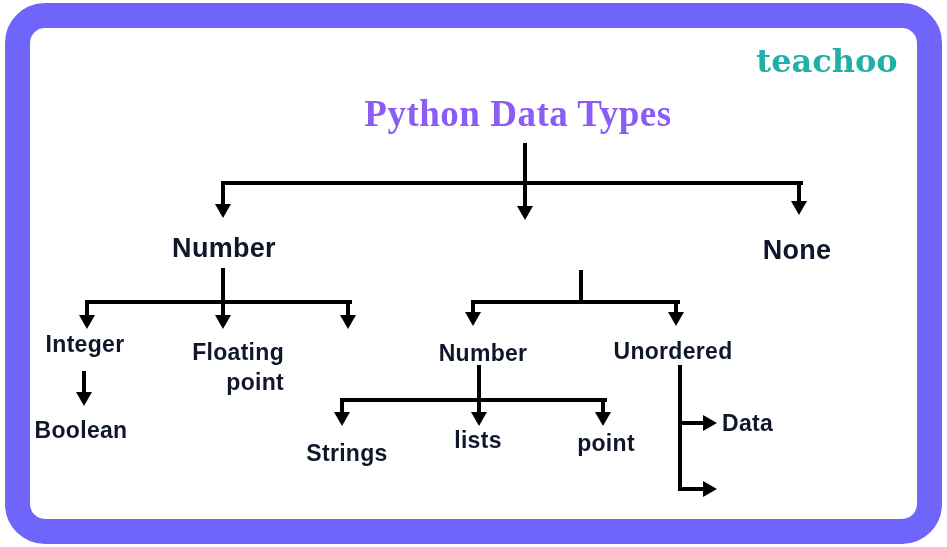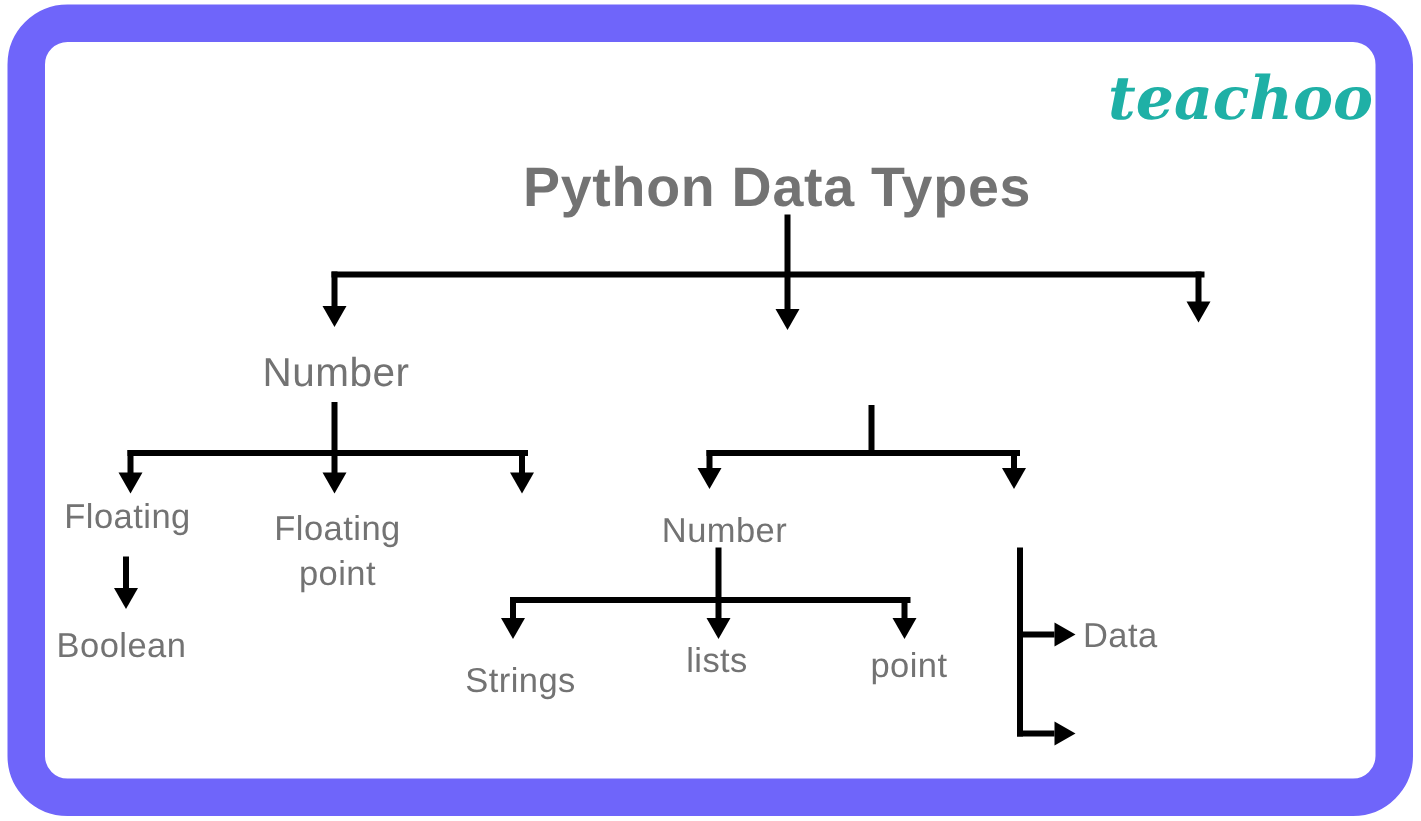--- a/index.html
+++ b/index.html
@@ -7,31 +7,31 @@
     position:relative; width:947px; height:547px; background:#ffffff;
     font-family:"Liberation Sans", sans-serif; overflow:hidden;
   }
   .frame {
     position:absolute; left:5px; top:3px; width:937px; height:541px;
     box-sizing:border-box; border:25px solid #6F65FA; border-radius:40px;
     background:#ffffff;
   }
   .logo {
     position:absolute; transform:translateX(-50%);
-    font-family:"DejaVu Serif", serif; font-style:italic; font-weight:bold;
-    font-size:40px; color:#1FB0A6; white-space:nowrap;
+    font-family:"DejaVu Serif", serif; font-weight:bold;
+    font-size:32px; color:#1FB0A6; white-space:nowrap;
   }
   .title {
     position:absolute; transform:translateX(-50%);
     font-size:37px; font-weight:bold; color:#E24A5C; white-space:nowrap;
     letter-spacing:0.5px;
   }
   .node {
     position:absolute; transform:translateX(-50%);
-    font-weight:normal; color:#737373; white-space:nowrap; letter-spacing:0.3px;
+    font-weight:bold; color:#0f172a; white-space:nowrap; letter-spacing:0.3px;
   }
   .node.la { transform:none; }
   .n2 { font-size:27px; }
   .n3 { font-size:23px; }
   .wrap { white-space:normal; width:118px; text-align:center; line-height:30px; }
   .v { position:absolute; width:4px; background:#000; }
   .h { position:absolute; height:4px; background:#000; }
   .ad { position:absolute; width:0; height:0;
         border-left:8px solid transparent; border-right:8px solid transparent;
         border-top:14px solid #000; }
@@ -40,55 +40,57 @@
         border-left:14px solid #000; }
 </style>
 </head>
 <body>
 
 <div class="page">
   <div class="frame" style="border-color: rgb(111, 101, 250);"></div>
 
   <div class="logo" style="left: 827px; top: 42px; color: rgb(31, 176, 166);">teachoo</div>
 
-  <div class="title" style="left: 518px; top: 104px; color: #737373;">Python Data Types</div>
+  <div class="title" style="left: 518px; top: 92px; color: #8b5cf6; font-family: Liberation Serif, serif;">Python Data Types</div>
 
   <div class="v" style="left:523px; top:143px; height:64px;"></div>
   <div class="h" style="left:221px; top:181px; width:582px;"></div>
   <div class="ad" style="left:517px; top:206px;"></div>
   <div class="v" style="left:221px; top:181px; height:24px;"></div>
   <div class="ad" style="left:215px; top:204px;"></div>
   <div class="v" style="left:797px; top:181px; height:21px;"></div>
   <div class="ad" style="left:791px; top:201px;"></div>
 
   <div class="node n2" style="left:224px; top:233px;">Number</div>
+  <div class="node n2" style="left:797px; top:235px;">None</div>
 
   <div class="v" style="left:221px; top:268px; height:48px;"></div>
   <div class="h" style="left:85px; top:300px; width:267px;"></div>
   <div class="ad" style="left:215px; top:315px;"></div>
   <div class="v" style="left:85px; top:300px; height:16px;"></div>
   <div class="ad" style="left:79px; top:315px;"></div>
   <div class="v" style="left:346px; top:300px; height:16px;"></div>
   <div class="ad" style="left:340px; top:315px;"></div>
 
-  <div class="node n3" style="left:85px; top:331px;">Floating</div>
-  <div class="node n3 wrap" style="left:225px; top:337px;">Floating point</div>
+  <div class="node n3" style="left:85px; top:331px;">Integer</div>
+  <div class="node n3 wrap" style="left:225px; top:337px;text-align:right;">Floating point</div>
 
   <div class="v" style="left:82px; top:371px; height:22px;"></div>
   <div class="ad" style="left:76px; top:392px;"></div>
   <div class="node n3" style="left:81px; top:417px;">Boolean</div>
 
   <div class="v" style="left:579px; top:270px; height:32px;"></div>
   <div class="h" style="left:471px; top:300px; width:209px;"></div>
   <div class="v" style="left:471px; top:300px; height:13px;"></div>
   <div class="ad" style="left:465px; top:312px;"></div>
   <div class="v" style="left:674px; top:300px; height:13px;"></div>
   <div class="ad" style="left:668px; top:312px;"></div>
 
   <div class="node n3" style="left:483px; top:340px;">Number</div>
+  <div class="node n3" style="left:673px; top:338px;">Unordered</div>
 
   <div class="v" style="left:477px; top:365px; height:35px;"></div>
   <div class="h" style="left:340px; top:398px; width:267px;"></div>
   <div class="v" style="left:340px; top:398px; height:15px;"></div>
   <div class="ad" style="left:334px; top:412px;"></div>
   <div class="v" style="left:477px; top:398px; height:15px;"></div>
   <div class="ad" style="left:471px; top:412px;"></div>
   <div class="v" style="left:601px; top:398px; height:15px;"></div>
   <div class="ad" style="left:595px; top:412px;"></div>
 

